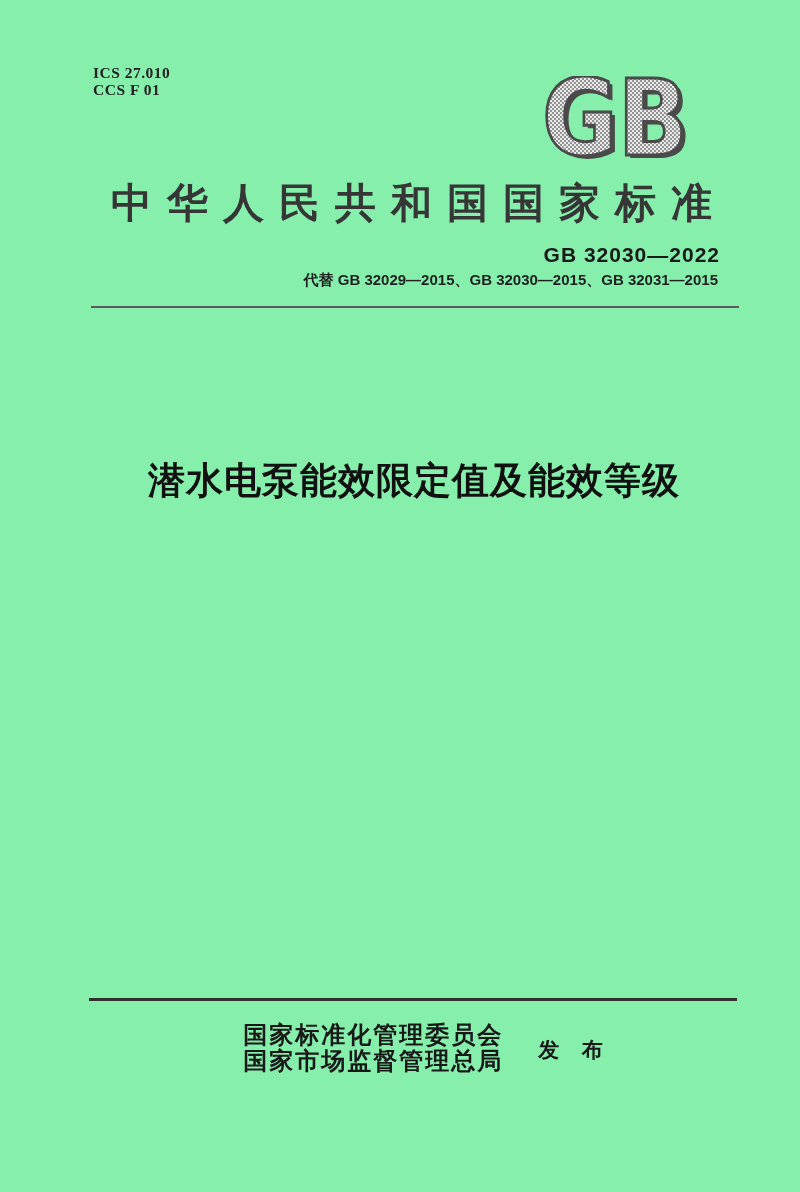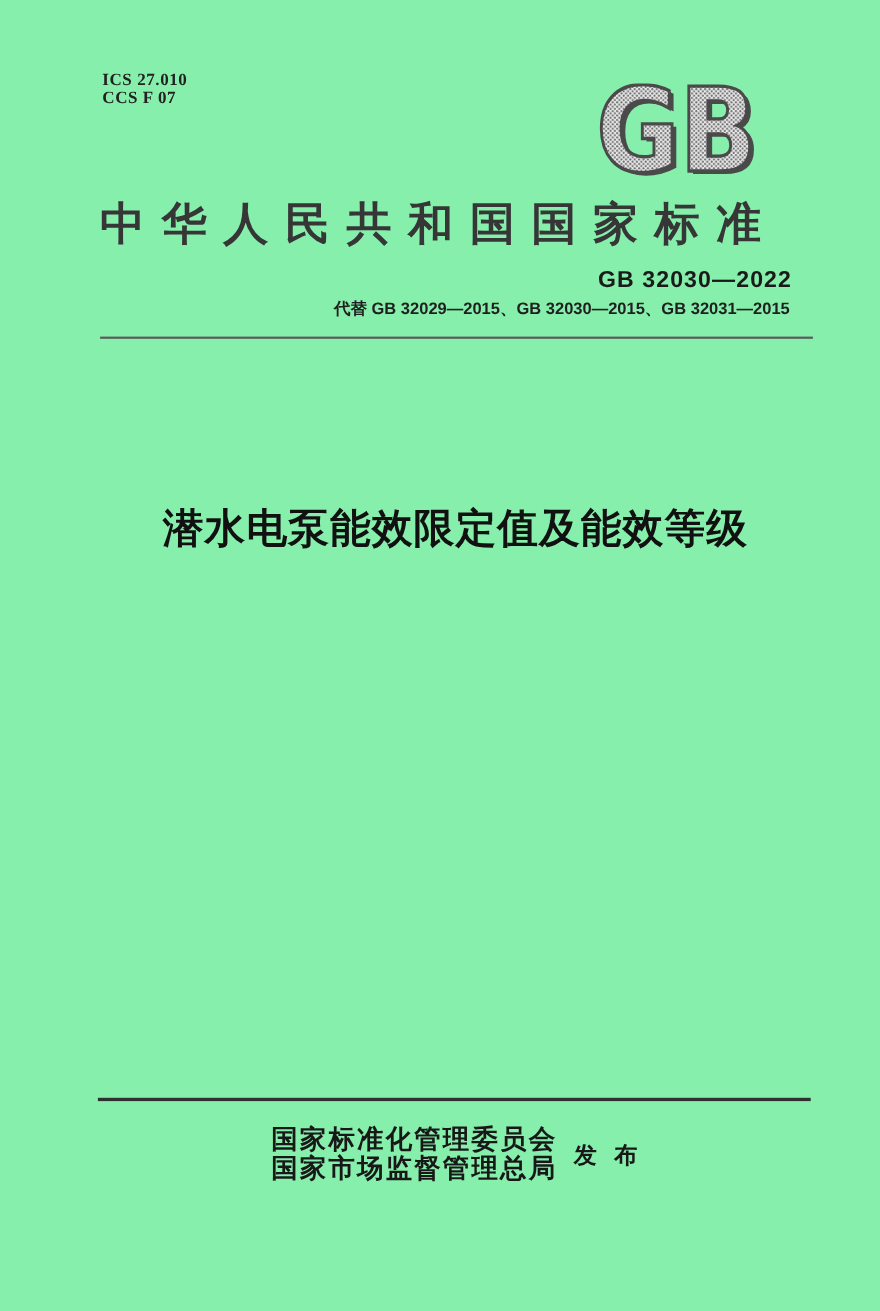--- a/index.html
+++ b/index.html
@@ -5,21 +5,21 @@
   html, body { margin: 0; padding: 0; background: #ffffff; }
   .page {
     position: relative;
     width: 800px;
     height: 1192px;
     background: #86efac;
     overflow: hidden;
     font-family: "Liberation Serif", "DejaVu Serif", serif;
     color: #1c1c1c;
   }
-  .serif { font-family: Liberation Sans, sans-serif; }
+  .serif { font-family: Liberation Mono, monospace; margin-left: 20px; }
 
   
   .ics-block {
     position: absolute; left: 93px; top: 64px;
     font-size: 15.5px; font-weight: bold; line-height: 17px;
     letter-spacing: 0.5px; color: #222;
   }
 
   
   .gb-logo { position: absolute; left: 540px; top: 76px; width: 153px; height: 84px; text-align: right; }
@@ -87,21 +87,21 @@
     word-spacing: 10px; white-space: nowrap;
   }
 </style>
 </head>
 <body>
 
 <div class="page">
 
   <div class="ics-block">
     <div>ICS 27.010</div>
-    <div>CCS F 07</div>
+    <div>CCS F 01</div>
   </div>
 
   <div class="gb-logo">
     <svg width="153" height="84" viewBox="0 0 153 84">
       <defs>
         <pattern id="halftone" width="4" height="4" patternUnits="userSpaceOnUse">
           <rect width="4" height="4" fill="#e9e9e9"></rect>
           <circle cx="1" cy="1" r="0.95" fill="#6e6e6e"></circle>
           <circle cx="3" cy="3" r="0.95" fill="#6e6e6e"></circle>
         </pattern>

